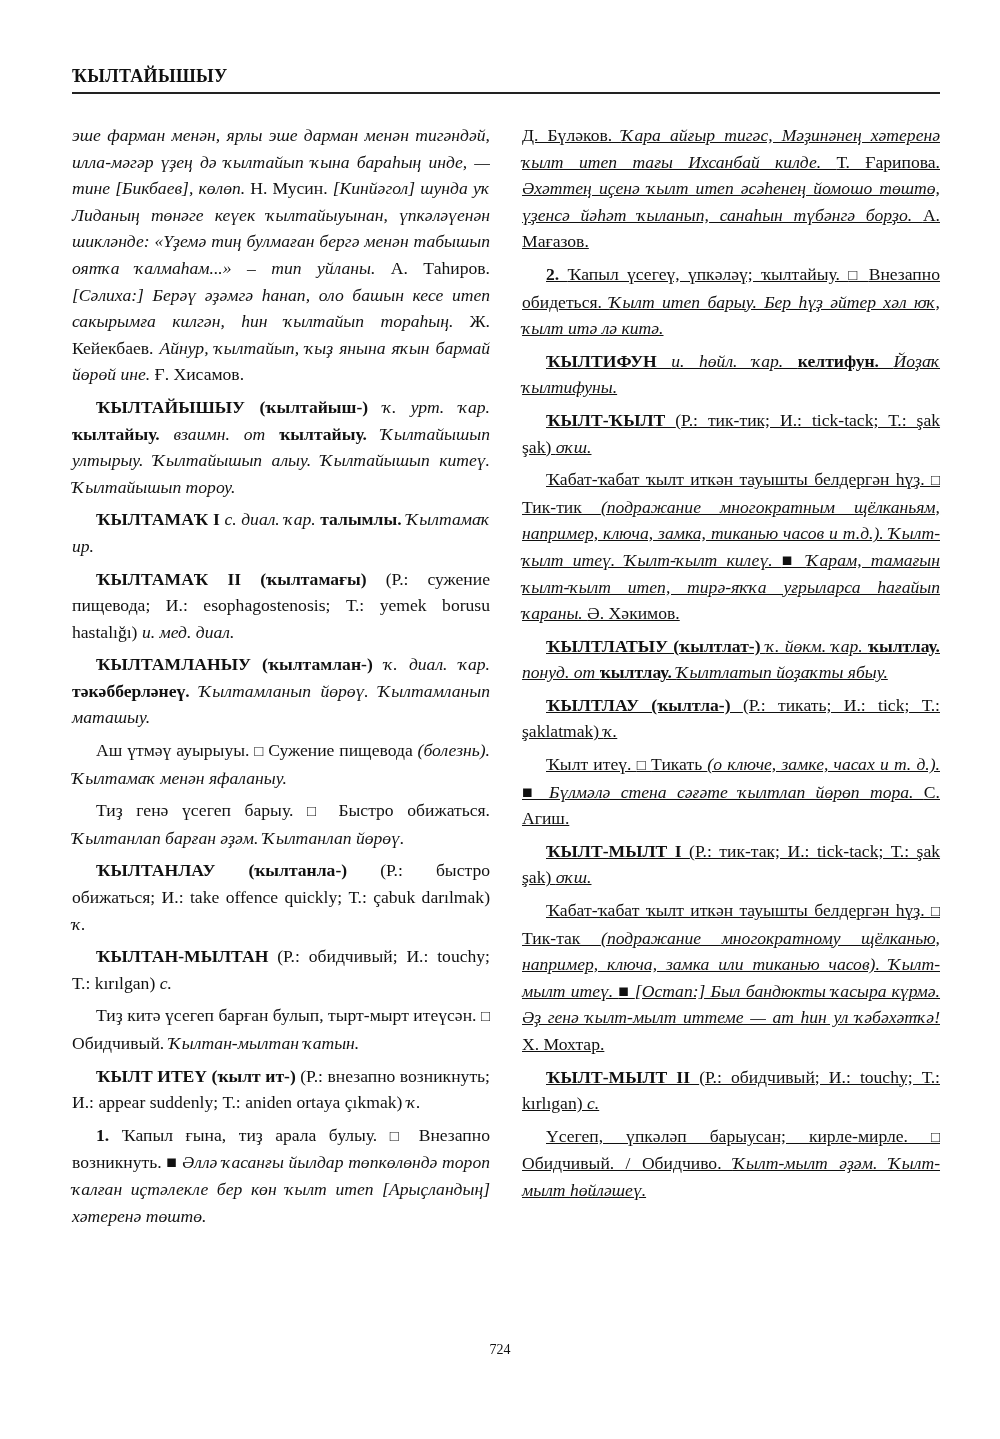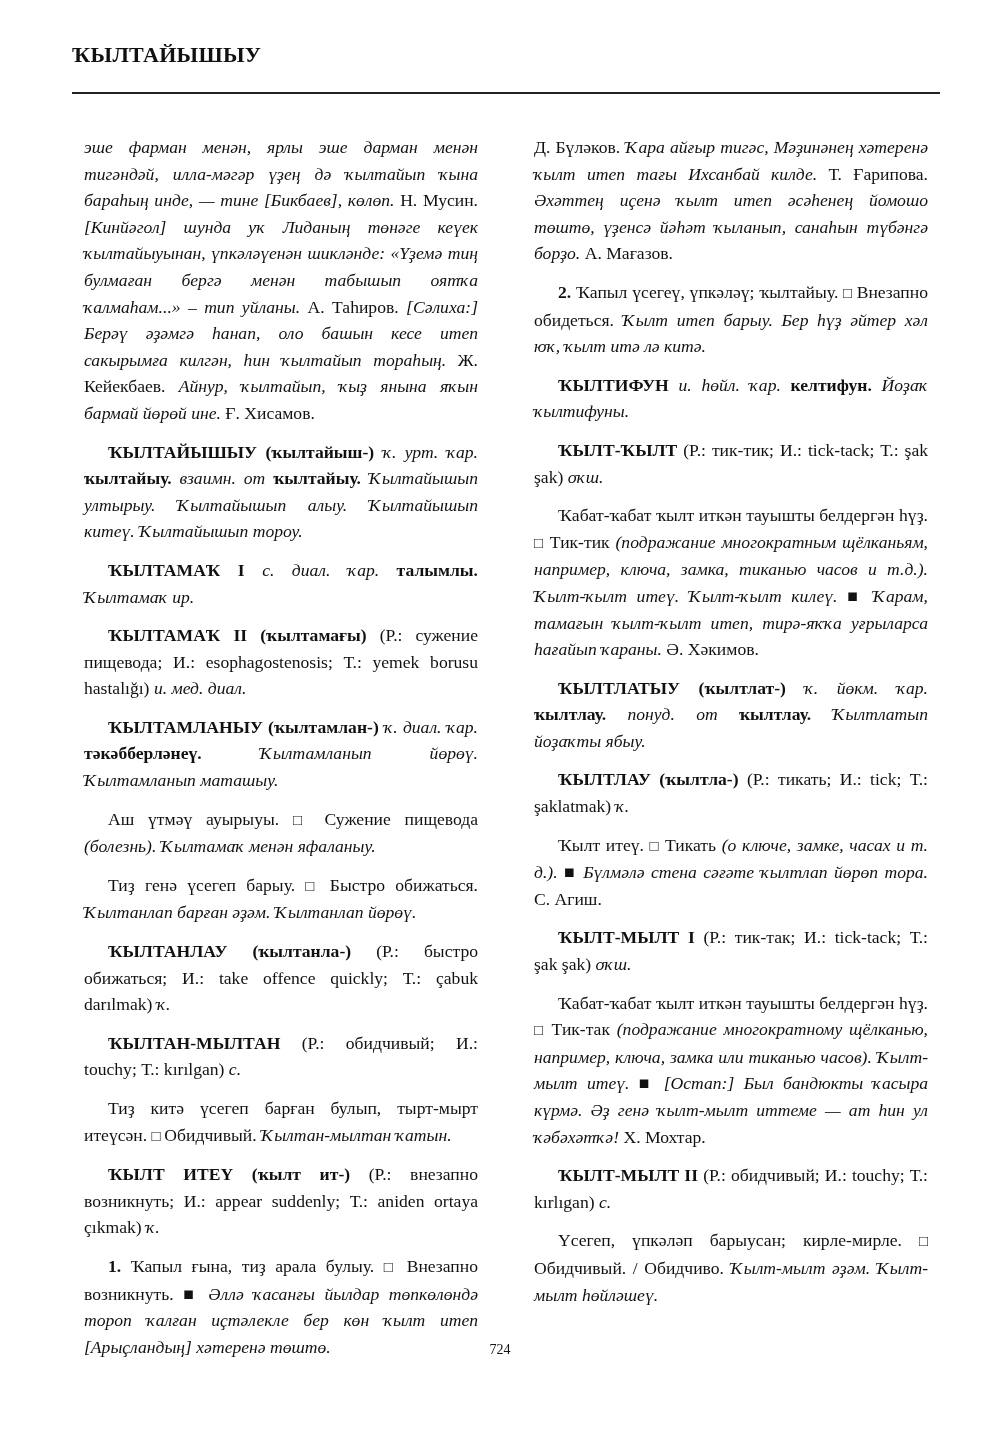--- a/index.html
+++ b/index.html
@@ -1,23 +1,23 @@
 <!DOCTYPE html>
 <html><head>
 <meta charset="utf-8">
 <style>
   html, body { margin:0; padding:0; background:#ffffff; }
   body { width:1000px; height:1439px; position:relative; overflow:hidden;
          font-family:"Liberation Serif", "DejaVu Serif", serif; color:#111; }
-  .running-head { position:absolute; left:72px; top:42px; font-weight:bold; font-size:22px; letter-spacing:0.3px; }
+  .running-head { position:absolute; left:72px; top:66px; font-weight:bold; font-size:18px; letter-spacing:0.3px; }
   .rule { position:absolute; left:72px; top:92px; width:868px; height:2px; background:#222; }
   .col { position:absolute; top:122px; width:418px; font-size:17.6px; line-height:26.6px; text-align:justify; hyphens:manual; }
   .col.left { left:72px; }
-  .col.right { left:522px; }
-  .col p { margin:12px; text-indent:0; }
+  .col.right { left:522px;text-decoration:underline; }
+  .col p { margin:0; text-indent:0; }
   .col p.ind { text-indent:24px; }
   .col p.gap { margin-top:6px; }
   i, .it { font-style:italic; }
   b, .bd { font-weight:bold; }
   .sq { font-size:15px; }
   .page-num { position:absolute; left:0; width:1000px; top:1342px; text-align:center; font-size:14px; }
 </style>
 </head>
 <body>
 

